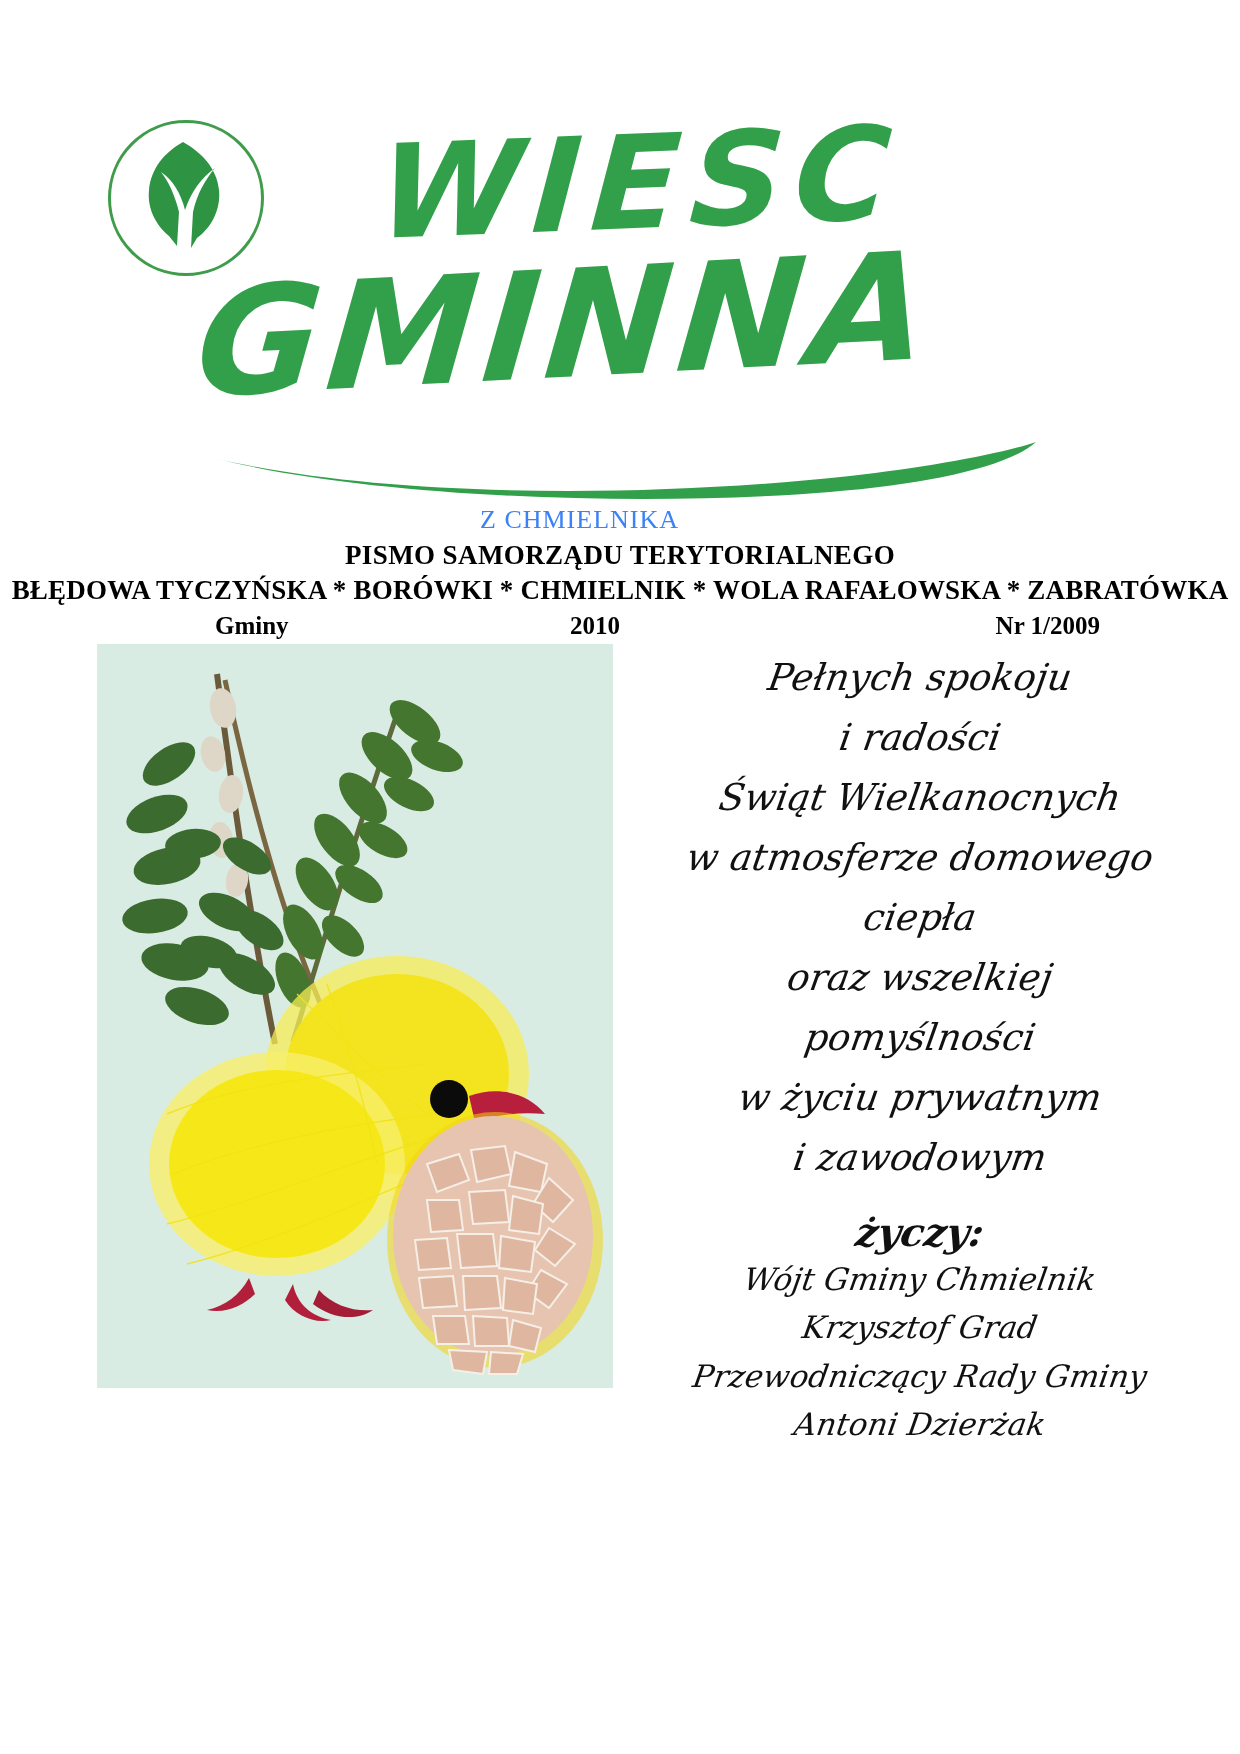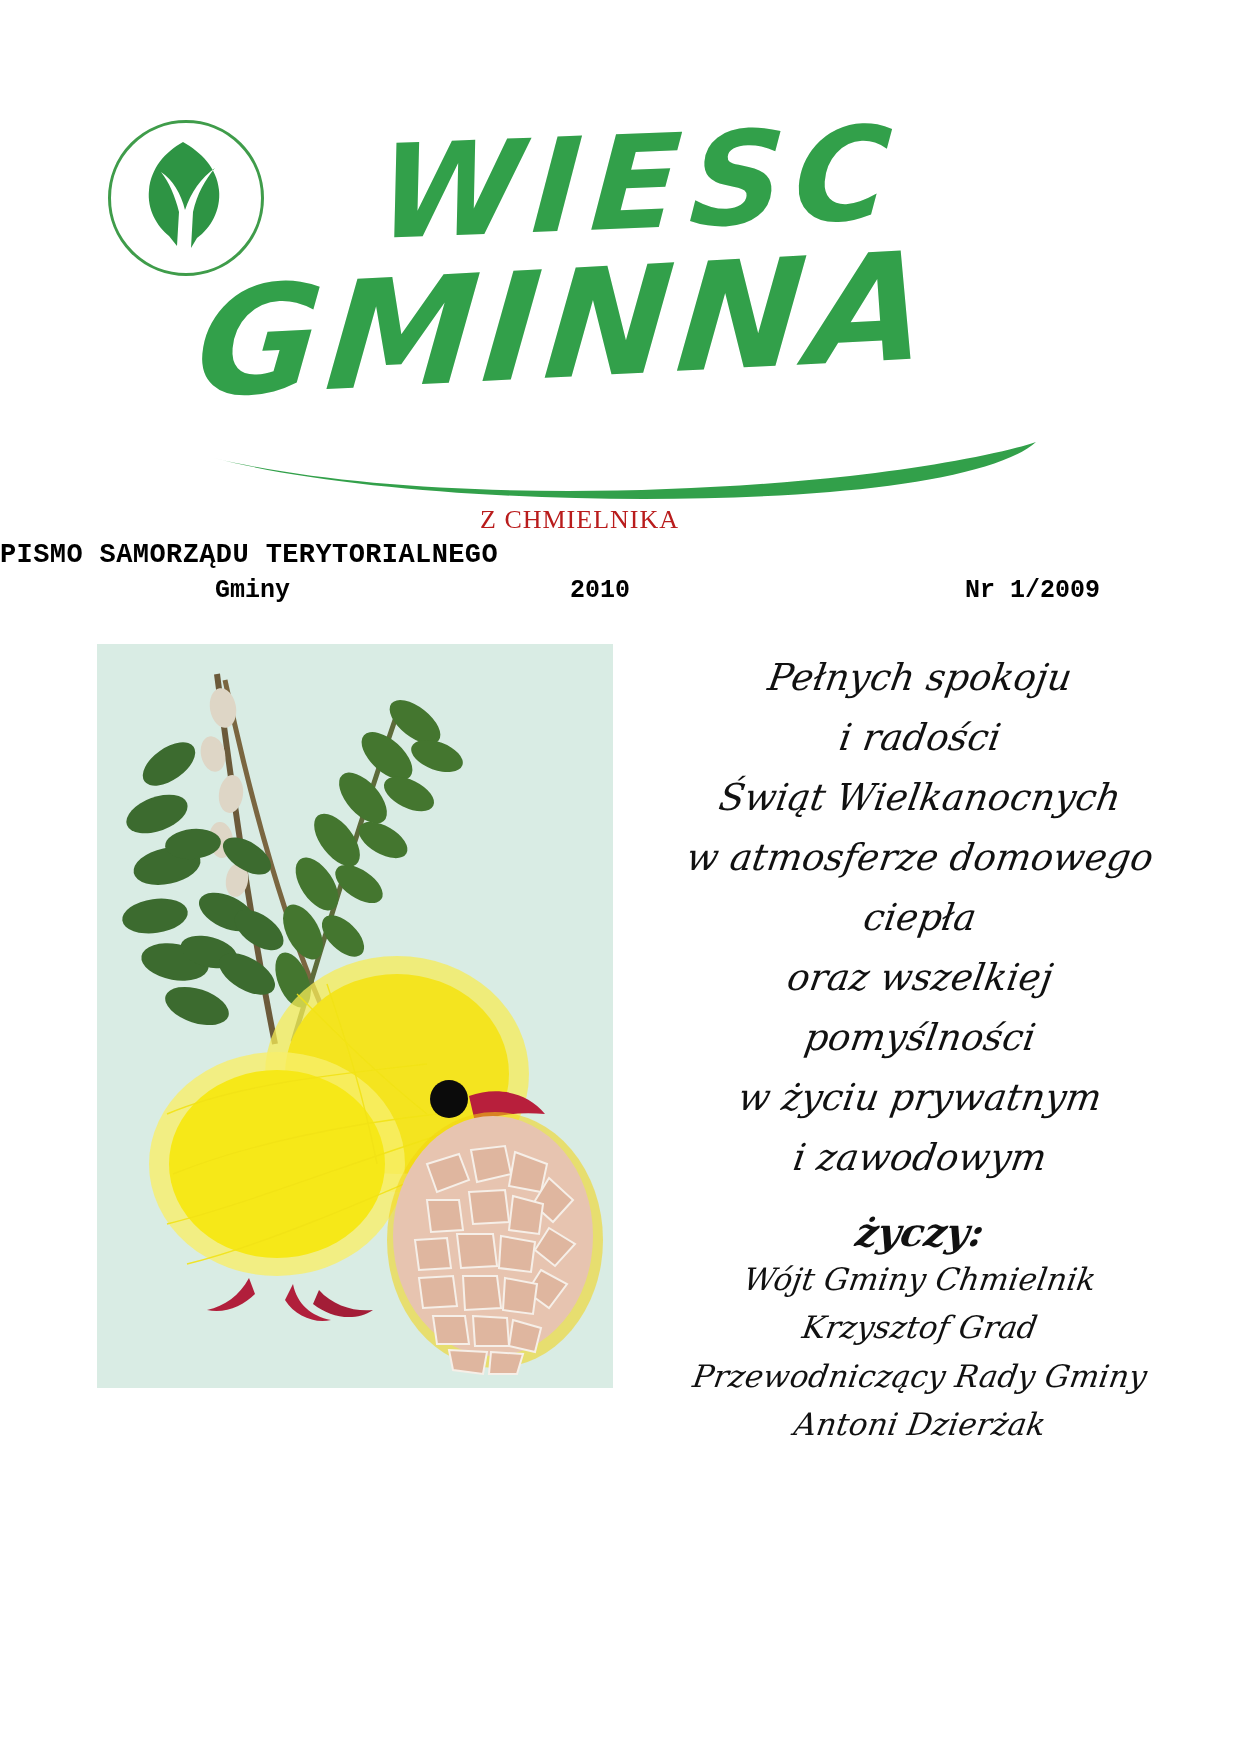--- a/index.html
+++ b/index.html
@@ -83,32 +83,31 @@
     width: 830px;
     height: 70px;
   }
   .wm-sub {
     position: absolute;
     left: 280px;
     top: 395px;
     font-family: "Liberation Serif", serif;
     font-size: 26px;
     letter-spacing: 1px;
-    color: #b91c1c;
+    color: #3b82f6;
     white-space: nowrap;
   }
 
   
   .subtitle-block {
     position: absolute;
     top: 540px;
     left: 0;
     width: 1240px;
-    text-align: left;
-    font-family: Liberation Mono, monospace;
+    text-align: center;
   }
   .sub-1 {
     font-size: 27px;
     font-weight: bold;
     letter-spacing: 0.4px;
   }
   .sub-2 {
     font-size: 27px;
     font-weight: bold;
     letter-spacing: 0.2px;
@@ -199,20 +198,21 @@
       <svg viewBox="0 0 830 70" width="830" height="70" aria-hidden="true">
         <path d="M4 28 C160 66 420 70 640 46 C720 37 790 24 826 12 C800 36 720 54 620 62 C420 78 150 66 4 28 Z" fill="#32a04a"></path>
       </svg>
     </div>
     <div class="wm-sub">Z CHMIELNIKA</div>
   </div>
 </div>
 
 <div class="subtitle-block">
   <div class="sub-1">PISMO SAMORZĄDU TERYTORIALNEGO</div>
+  <div class="sub-2">BŁĘDOWA TYCZYŃSKA * BORÓWKI * CHMIELNIK * WOLA RAFAŁOWSKA * ZABRATÓWKA</div>
   <div class="issue-row">
     <span class="issue-month">Gminy</span>
     <span class="issue-year">2010</span>
     <span class="issue-number">Nr 1/2009</span>
   </div>
 </div>
 
 <div class="photo">
   <svg viewBox="0 0 516 744" width="516" height="744" aria-hidden="true">
     <rect x="0" y="0" width="516" height="744" fill="#d9ece4"></rect>

